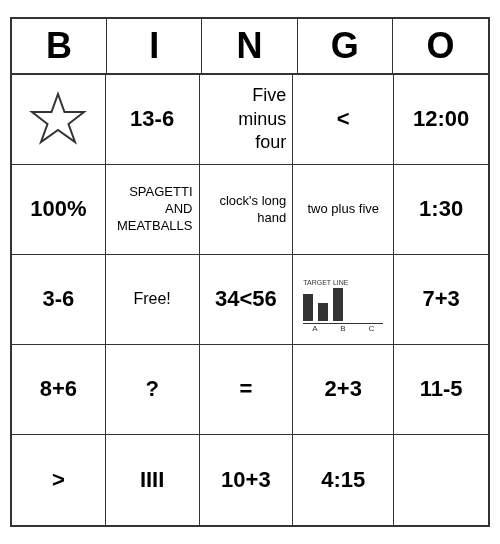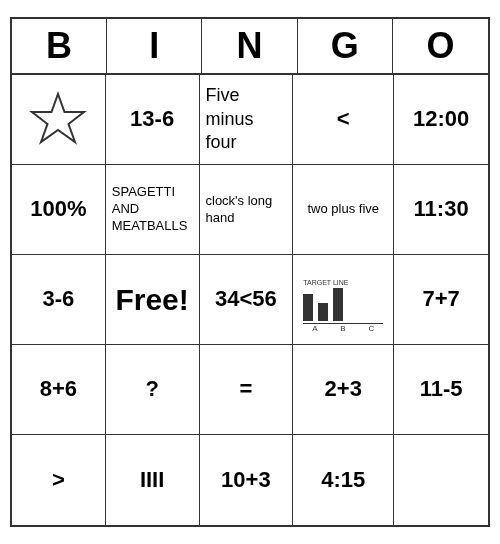--- a/index.html
+++ b/index.html
@@ -33,39 +33,39 @@
       display: grid;
       grid-template-columns: repeat(5, 1fr);
       grid-template-rows: repeat(5, 90px);
     }
     .bingo-cell {
       border-right: 1px solid #333;
       border-bottom: 1px solid #333;
       display: flex;
       justify-content: center;
       align-items: center;
-      text-align: left;
+      text-align: right;
       padding: 6px;
       font-size: 18px;
       line-height: 1.3;
       position: relative;
     }
     .bingo-cell:nth-child(5n) { border-right: none; }
     .bingo-cell:nth-child(n+21) { border-bottom: none; }
     .cell-small {
       font-size: 13px;
       line-height: 1.3;
     }
     .cell-large {
       font-size: 22px;
       font-weight: bold;
     }
     .free-cell {
-      font-size: 30px;
-      font-weight: bold;
+      font-size: 16px;
+      font-weight: normal;
     }
     .chart-cell-inner {
       display: flex;
       flex-direction: column;
       align-items: center;
       justify-content: flex-end;
       width: 100%;
       height: 100%;
       padding: 4px;
     }
@@ -133,21 +133,21 @@
       <div class="bingo-cell">
         <span class="cell-small">SPAGETTI AND MEATBALLS</span>
       </div>
       <div class="bingo-cell">
         <span class="cell-small">clock's long hand</span>
       </div>
       <div class="bingo-cell">
         <span class="cell-small">two plus five</span>
       </div>
       <div class="bingo-cell">
-        <span class="cell-large">11:30</span>
+        <span class="cell-large">1:30</span>
       </div>
       <div class="bingo-cell">
         <span class="cell-large">3-6</span>
       </div>
       <div class="bingo-cell free-cell">
         <span>Free!</span>
       </div>
       <div class="bingo-cell">
         <span class="cell-large">34&lt;56</span>
       </div>
@@ -160,21 +160,21 @@
             <div class="chart-bar" style="height: 33px;"></div>
           </div>
           <div class="chart-labels-row">
             <div class="chart-label">A</div>
             <div class="chart-label">B</div>
             <div class="chart-label">C</div>
           </div>
         </div>
       </div>
       <div class="bingo-cell">
-        <span class="cell-large">7+7</span>
+        <span class="cell-large">7+3</span>
       </div>
       <div class="bingo-cell">
         <span class="cell-large">8+6</span>
       </div>
       <div class="bingo-cell">
         <span class="cell-large">?</span>
       </div>
       <div class="bingo-cell">
         <span class="cell-large">=</span>
       </div>

